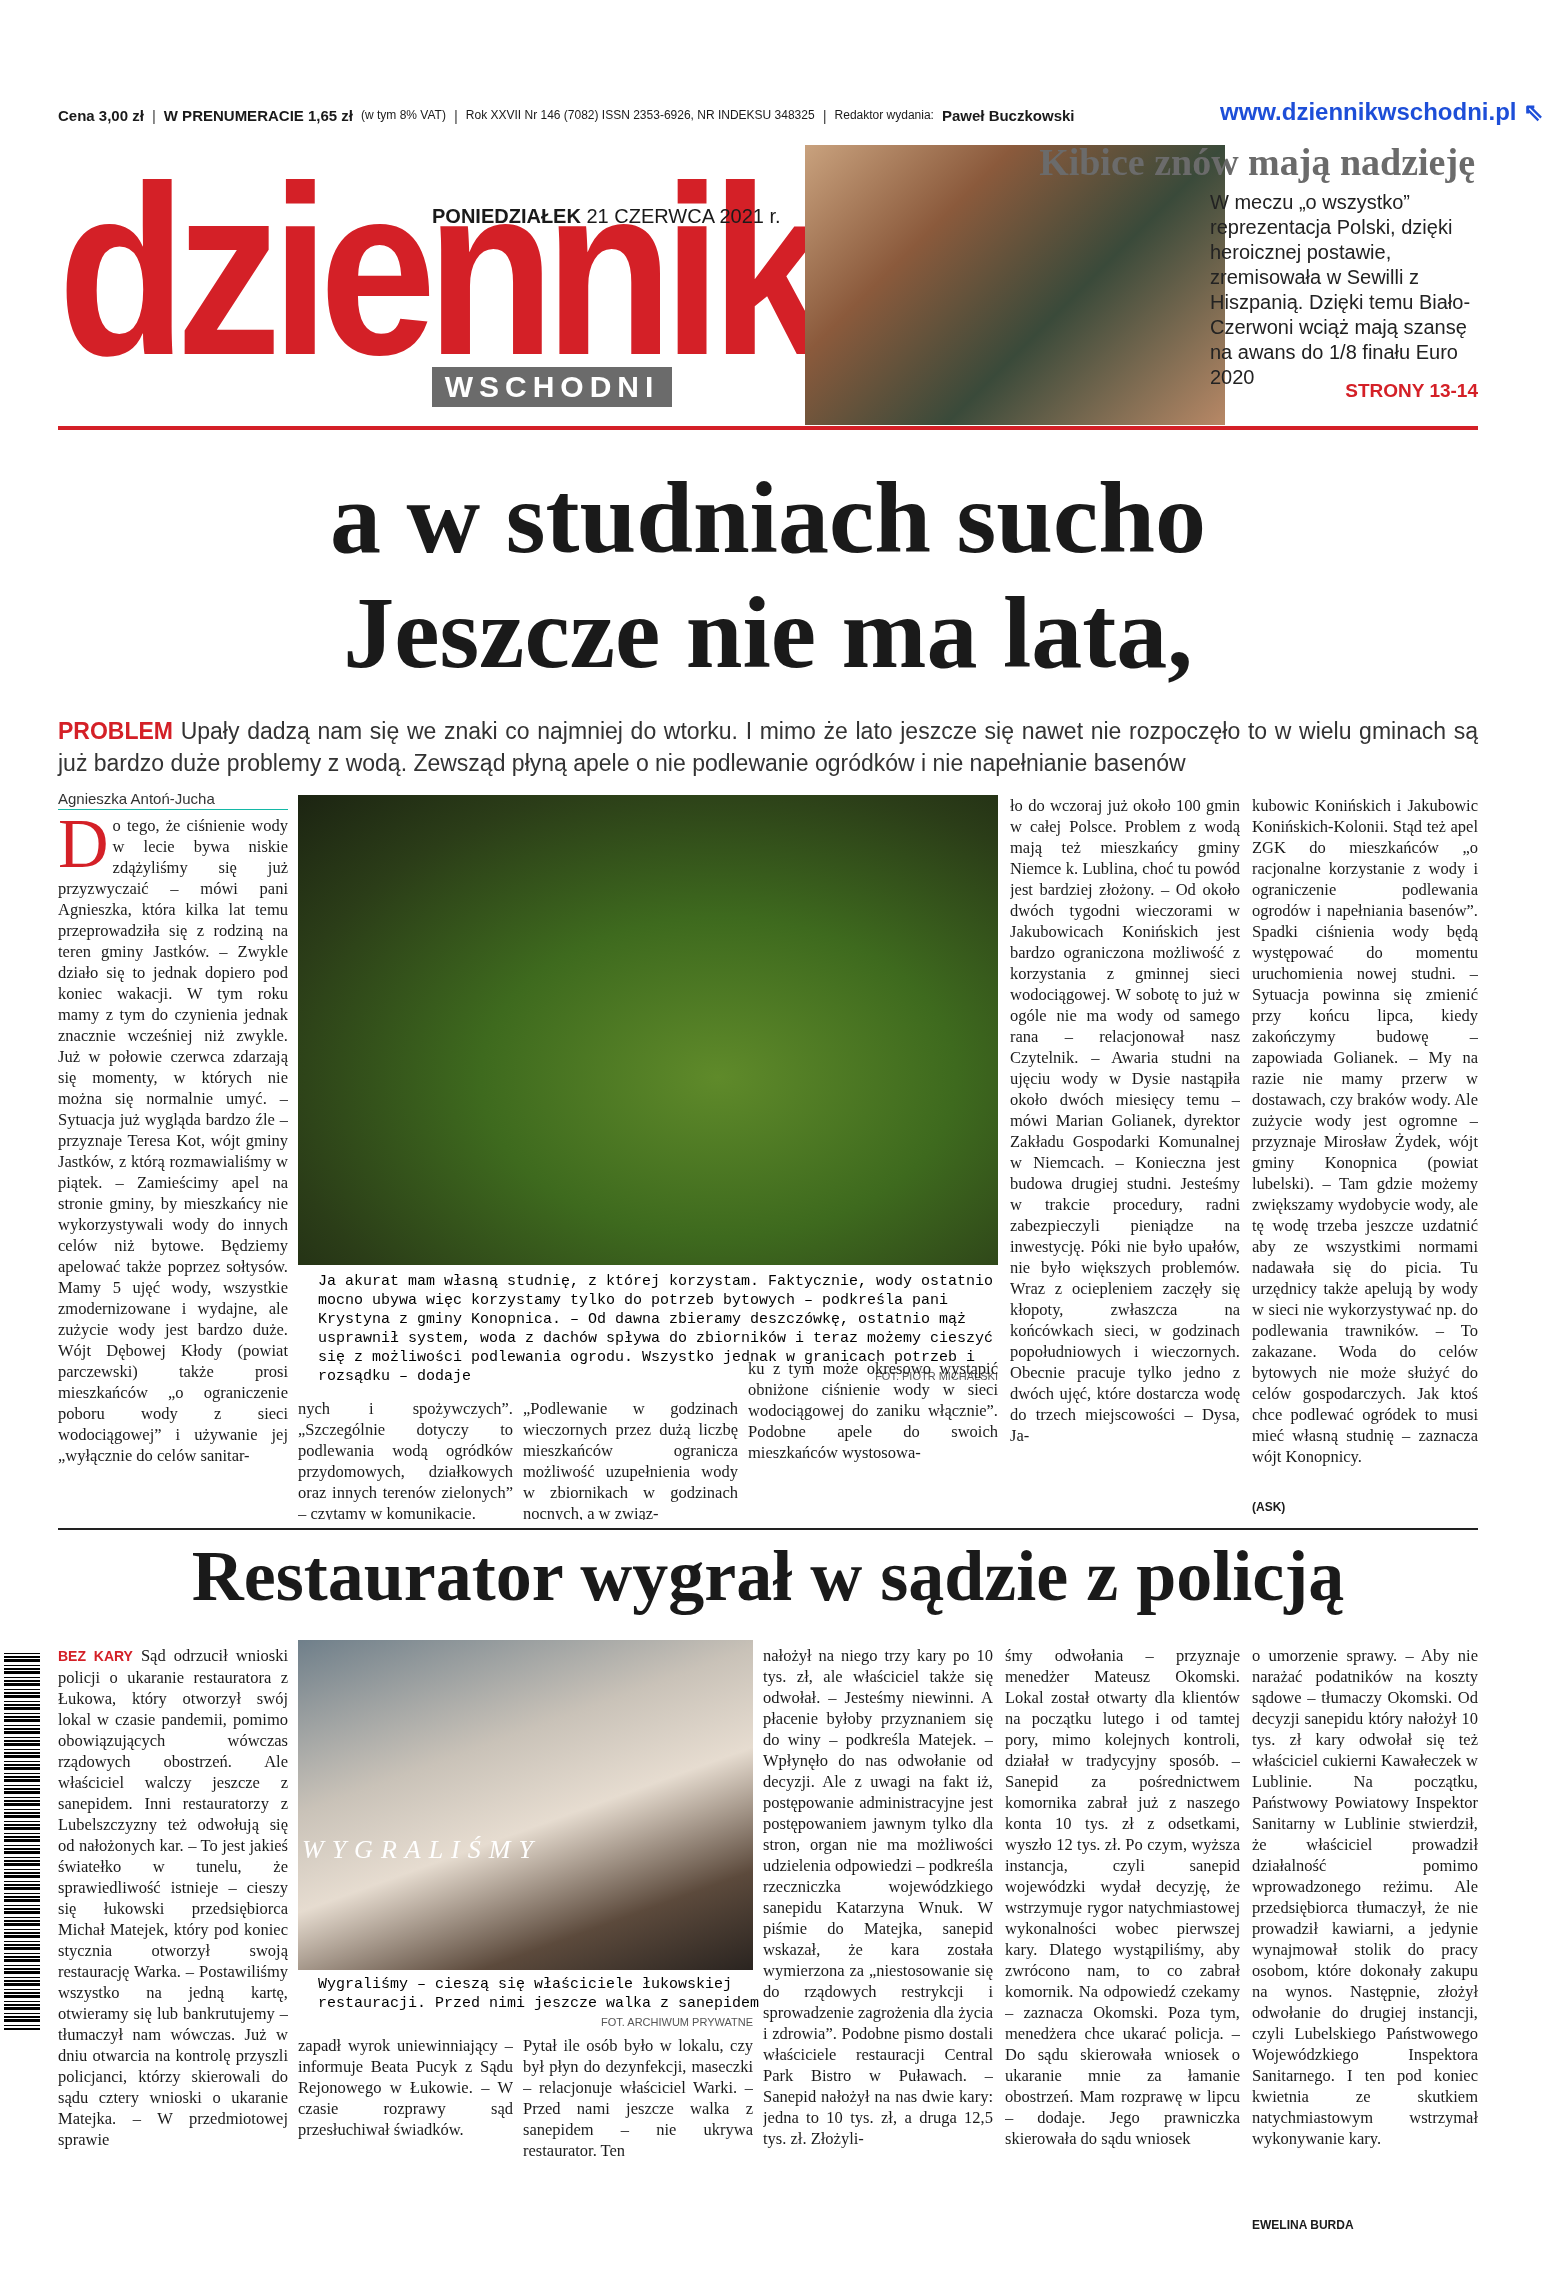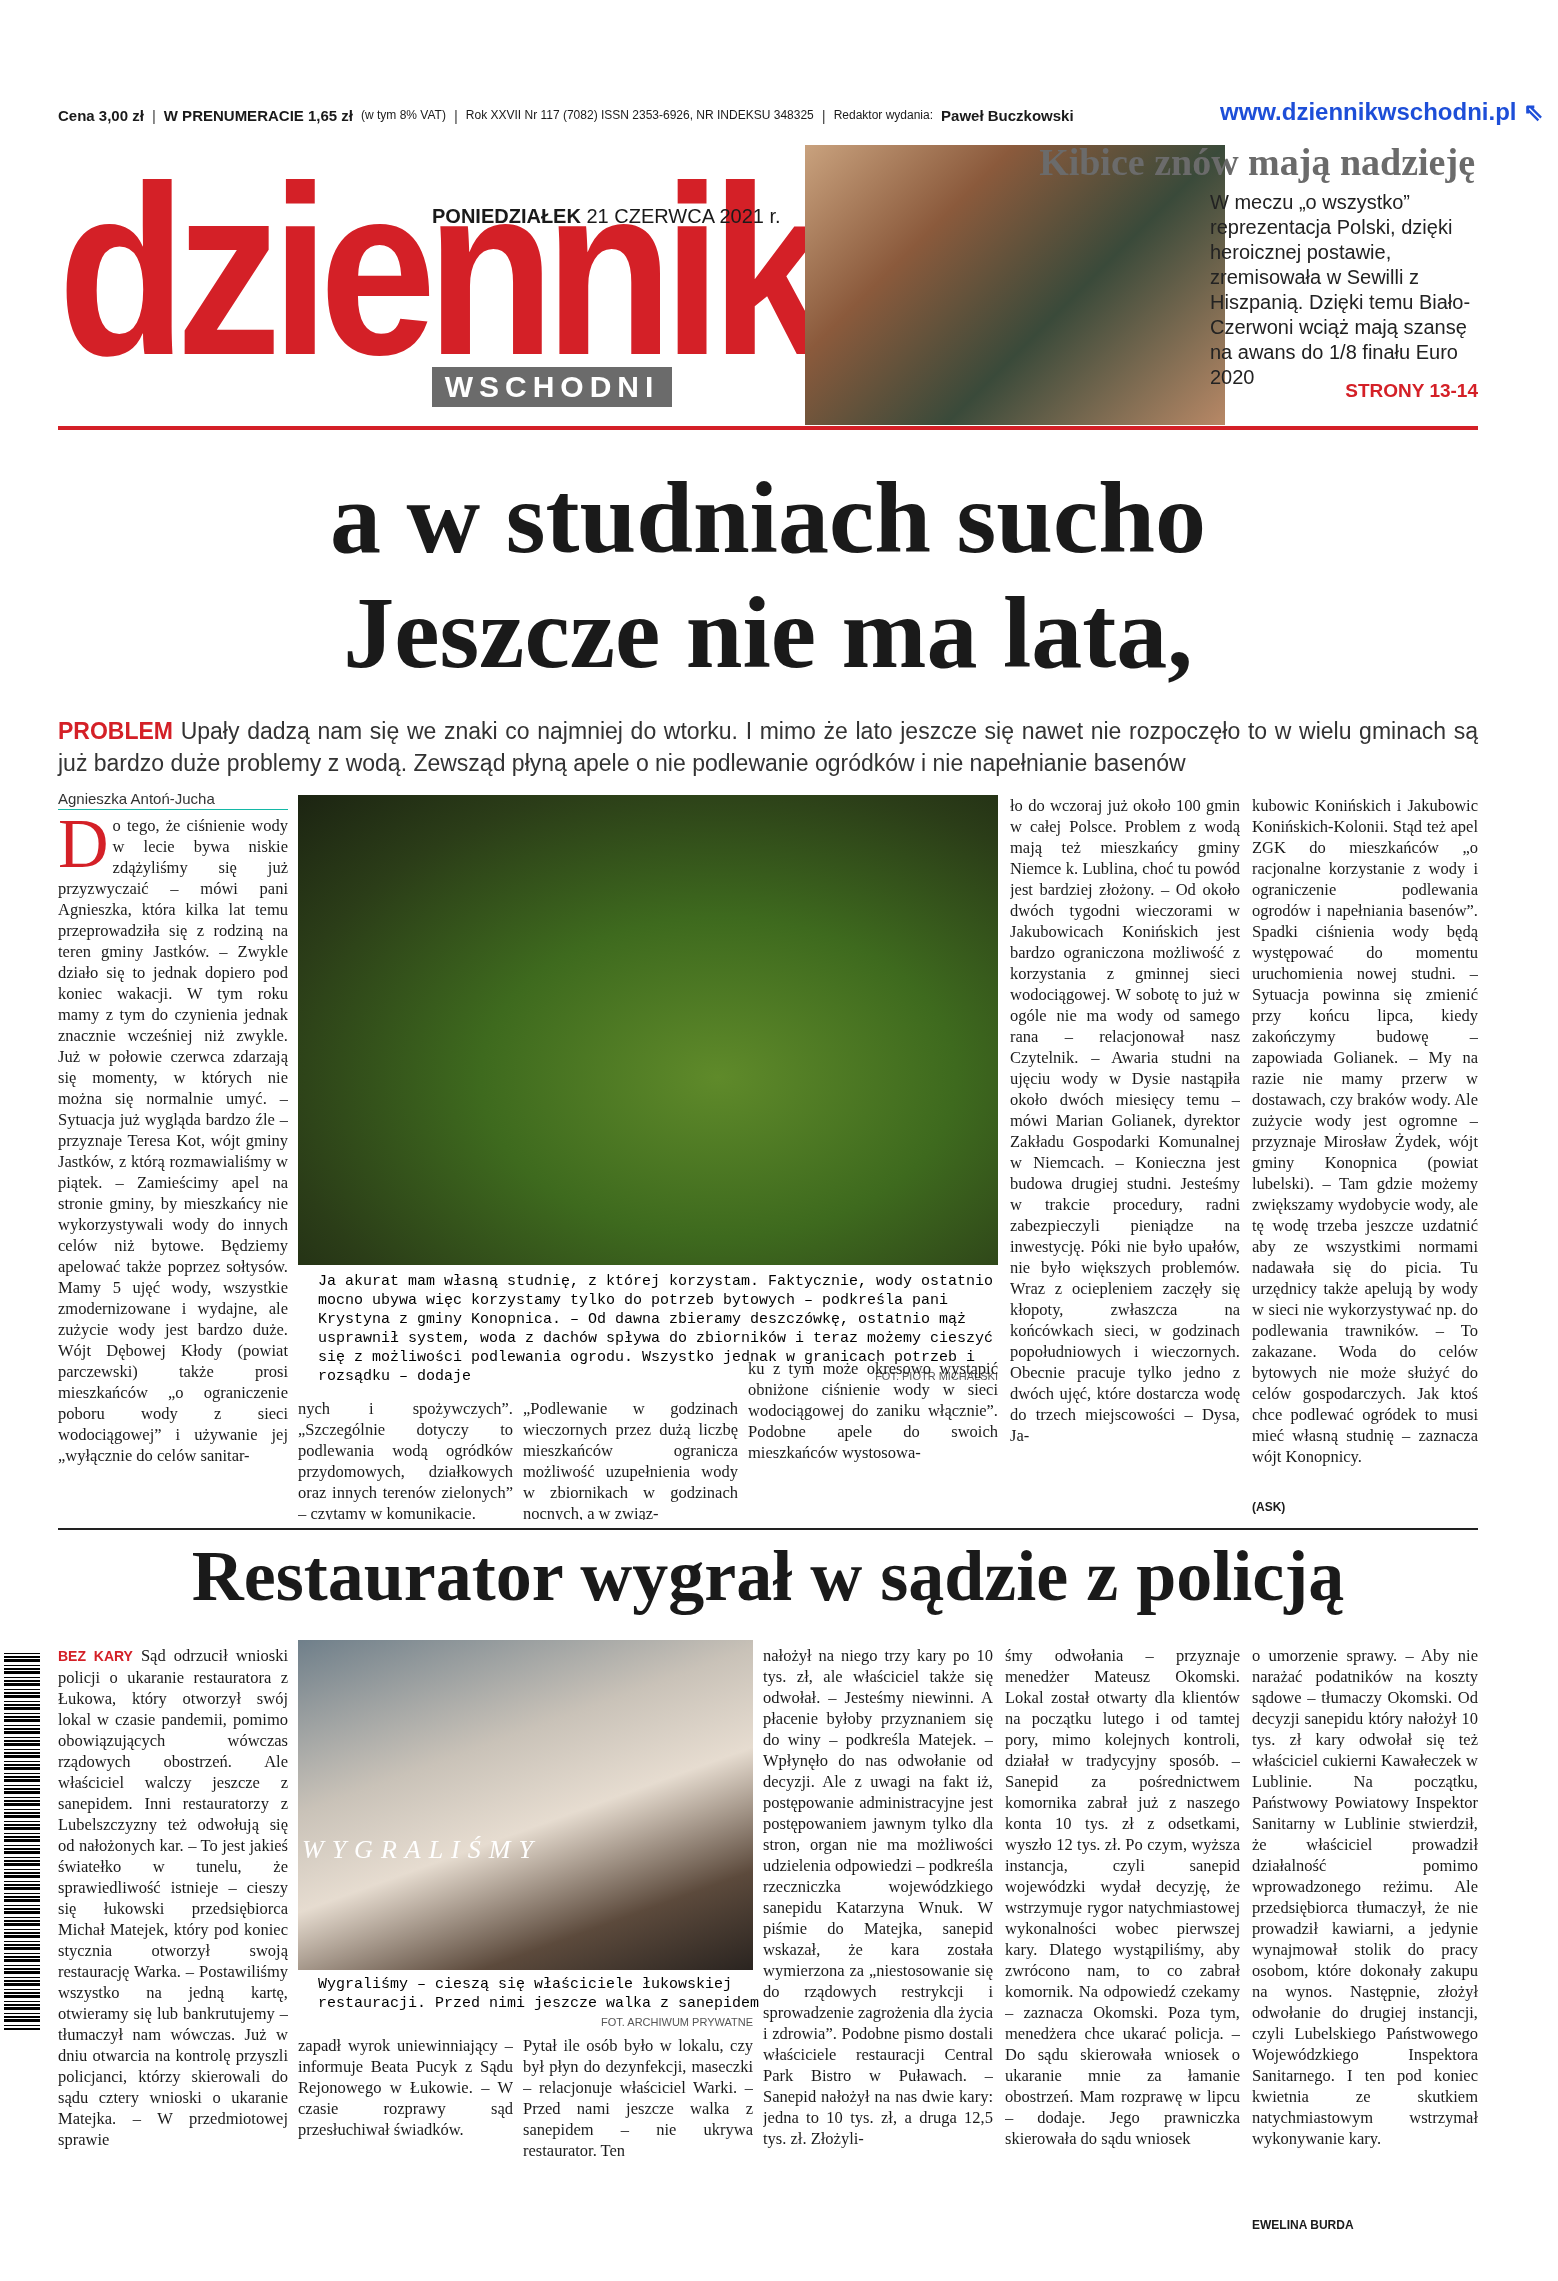--- a/index.html
+++ b/index.html
@@ -50,21 +50,21 @@
 </style>
 </head>
 <body>
 
 <div class="abs topbar">
   <span>Cena 3,00 zł</span>
   <span class="sep">|</span>
   <span>W PRENUMERACIE 1,65 zł</span>
   <span class="small">(w tym 8% VAT)</span>
   <span class="sep">|</span>
-  <span class="small">Rok XXVII Nr 117 (7082) ISSN 2353-6926, NR INDEKSU 348325</span>
+  <span class="small">Rok XXVII Nr 146 (7082) ISSN 2353-6926, NR INDEKSU 348325</span>
   <span class="sep">|</span>
   <span class="small">Redaktor wydania:</span>
   <span>Paweł Buczkowski</span>
 </div>
 <div class="abs url"><span>www.dziennikwschodni.pl</span> <span>⇖</span></div>
 
 <div class="abs logo">dziennik</div>
 <div class="abs date"><b>PONIEDZIAŁEK</b> <span>21 CZERWCA 2021 r.</span></div>
 <div class="abs wschodni">WSCHODNI</div>
 

